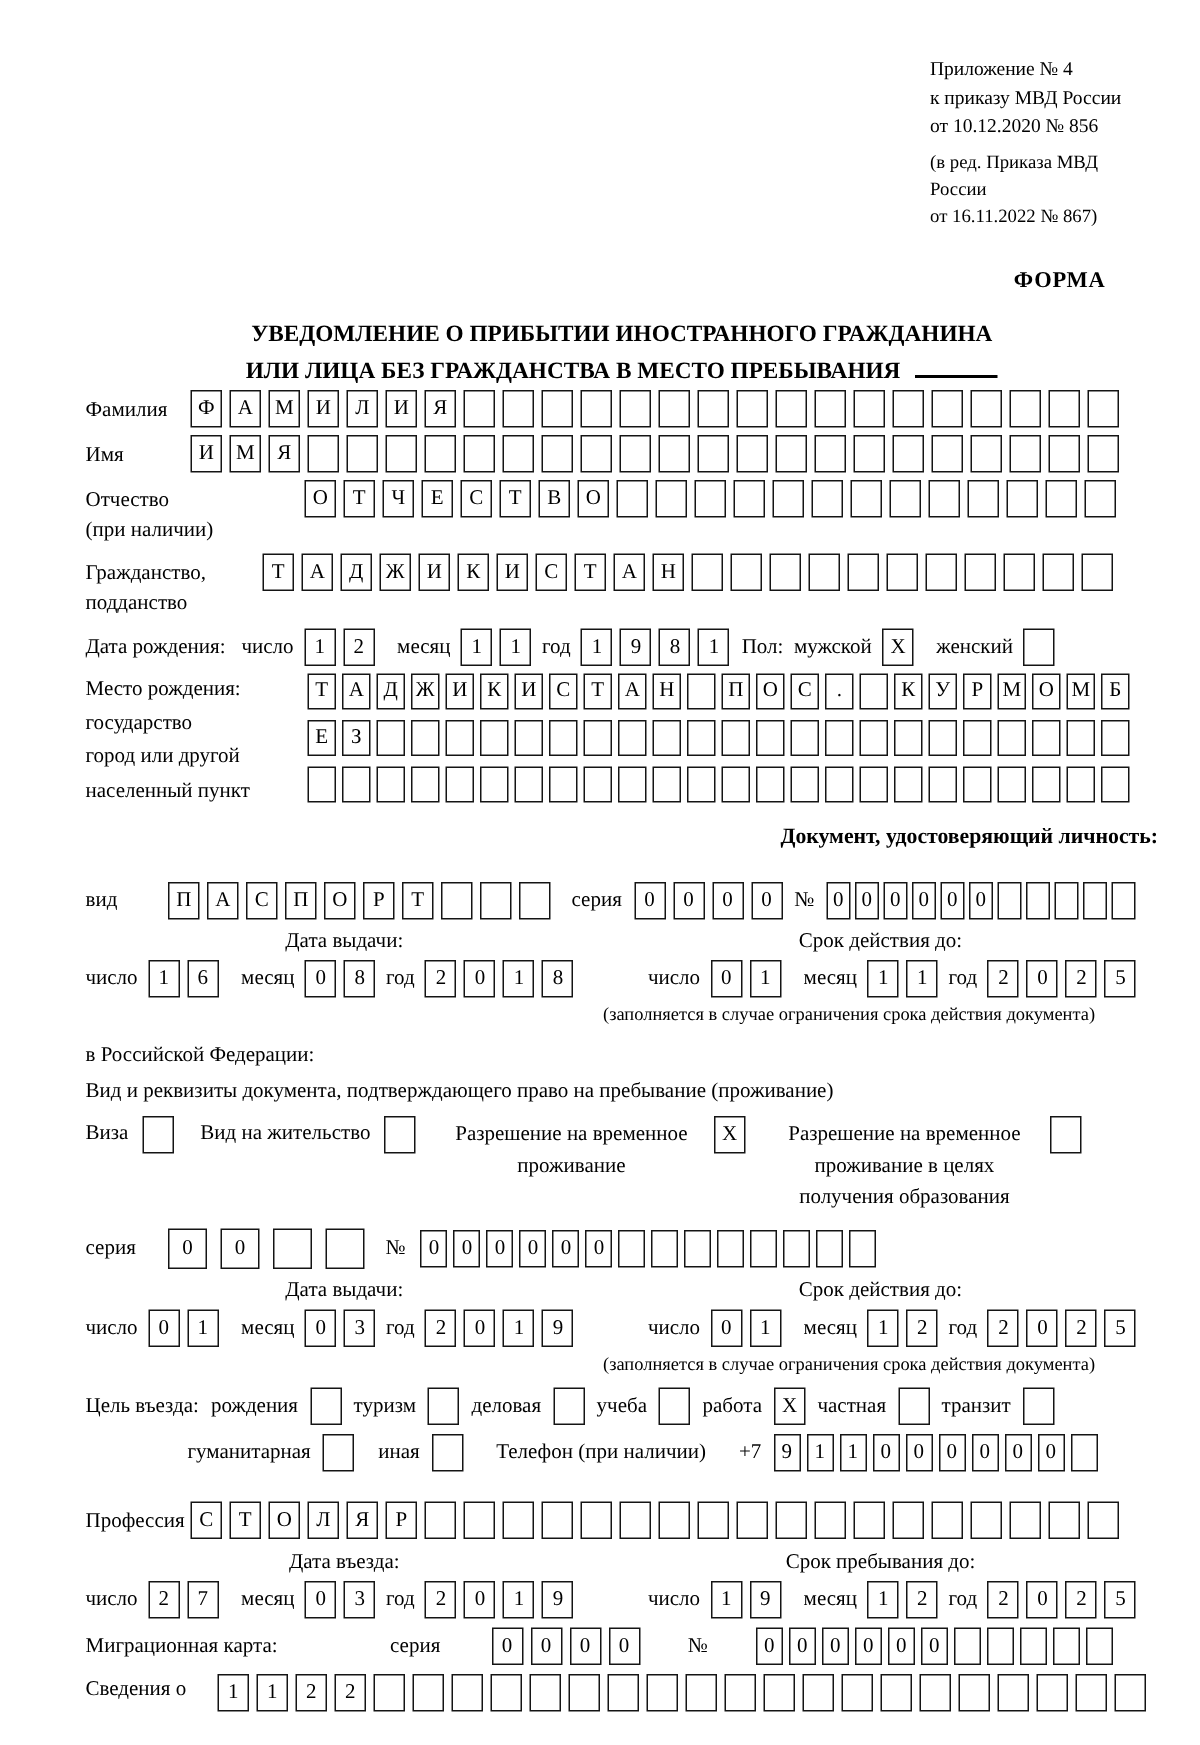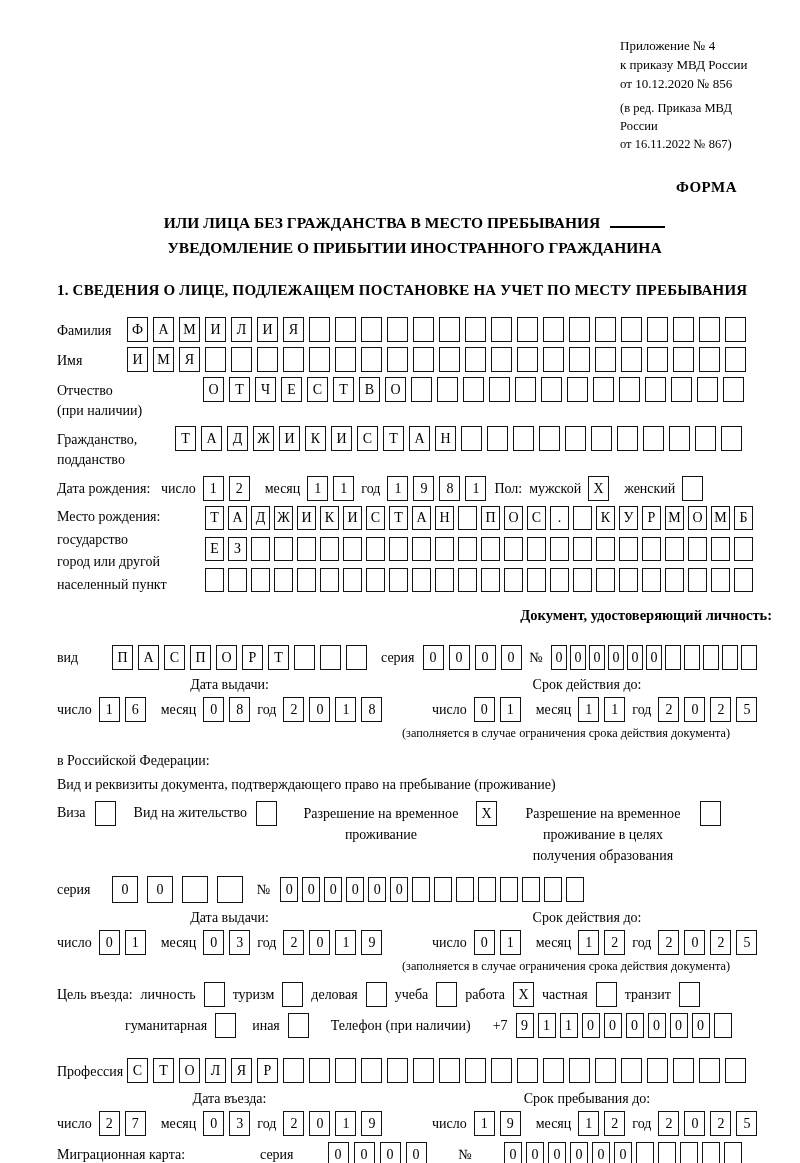--- a/index.html
+++ b/index.html
@@ -76,27 +76,26 @@
     <div>от 10.12.2020 № 856</div>
   </div>
   <div class="edition">
     <div>(в ред. Приказа МВД России</div>
     <div>от 16.11.2022 № 867)</div>
   </div>
 
   <div class="form-label">ФОРМА</div>
 
   <div class="title">
+    <div>УВЕДОМЛЕНИЕ О ПРИБЫТИИ ИНОСТРАННОГО ГРАЖДАНИНА</div>
     <div>
       <span>ИЛИ ЛИЦА БЕЗ ГРАЖДАНСТВА В МЕСТО ПРЕБЫВАНИЯ</span><span class="blank-line"></span>
     </div>
-    <div>УВЕДОМЛЕНИЕ О ПРИБЫТИИ ИНОСТРАННОГО ГРАЖДАНИНА</div>
-  </div>
-
-  <div class="section1">1. СВЕДЕНИЯ О ЛИЦЕ, ПОДЛЕЖАЩЕМ ПОСТАНОВКЕ НА УЧЕТ ПО МЕСТУ ПРЕБЫВАНИЯ</div>
+  </div>
+
 
   <div class="row">
     <span class="rlabel w70">Фамилия</span>
     <span class="cells">
         <span class="cell">Ф</span>
         <span class="cell">А</span>
         <span class="cell">М</span>
         <span class="cell">И</span>
         <span class="cell">Л</span>
         <span class="cell">И</span>
@@ -524,21 +523,21 @@
             <span class="cell">2</span>
             <span class="cell">5</span>
           </span>
       </span>
       <div class="dp-note">(заполняется в случае ограничения срока действия документа)</div>
     </div>
   </div>
 
   <div class="chk-row" style="margin-top:8px;">
     <span class="lbl">Цель въезда:</span>
-    <span class="lbl">личность</span>
+    <span class="lbl">рождения</span>
     <span class="cells">
         <span class="cell"></span>
       </span>
     <span class="lbl">туризм</span>
     <span class="cells">
         <span class="cell"></span>
       </span>
     <span class="lbl">деловая</span>
     <span class="cells">
         <span class="cell"></span>

